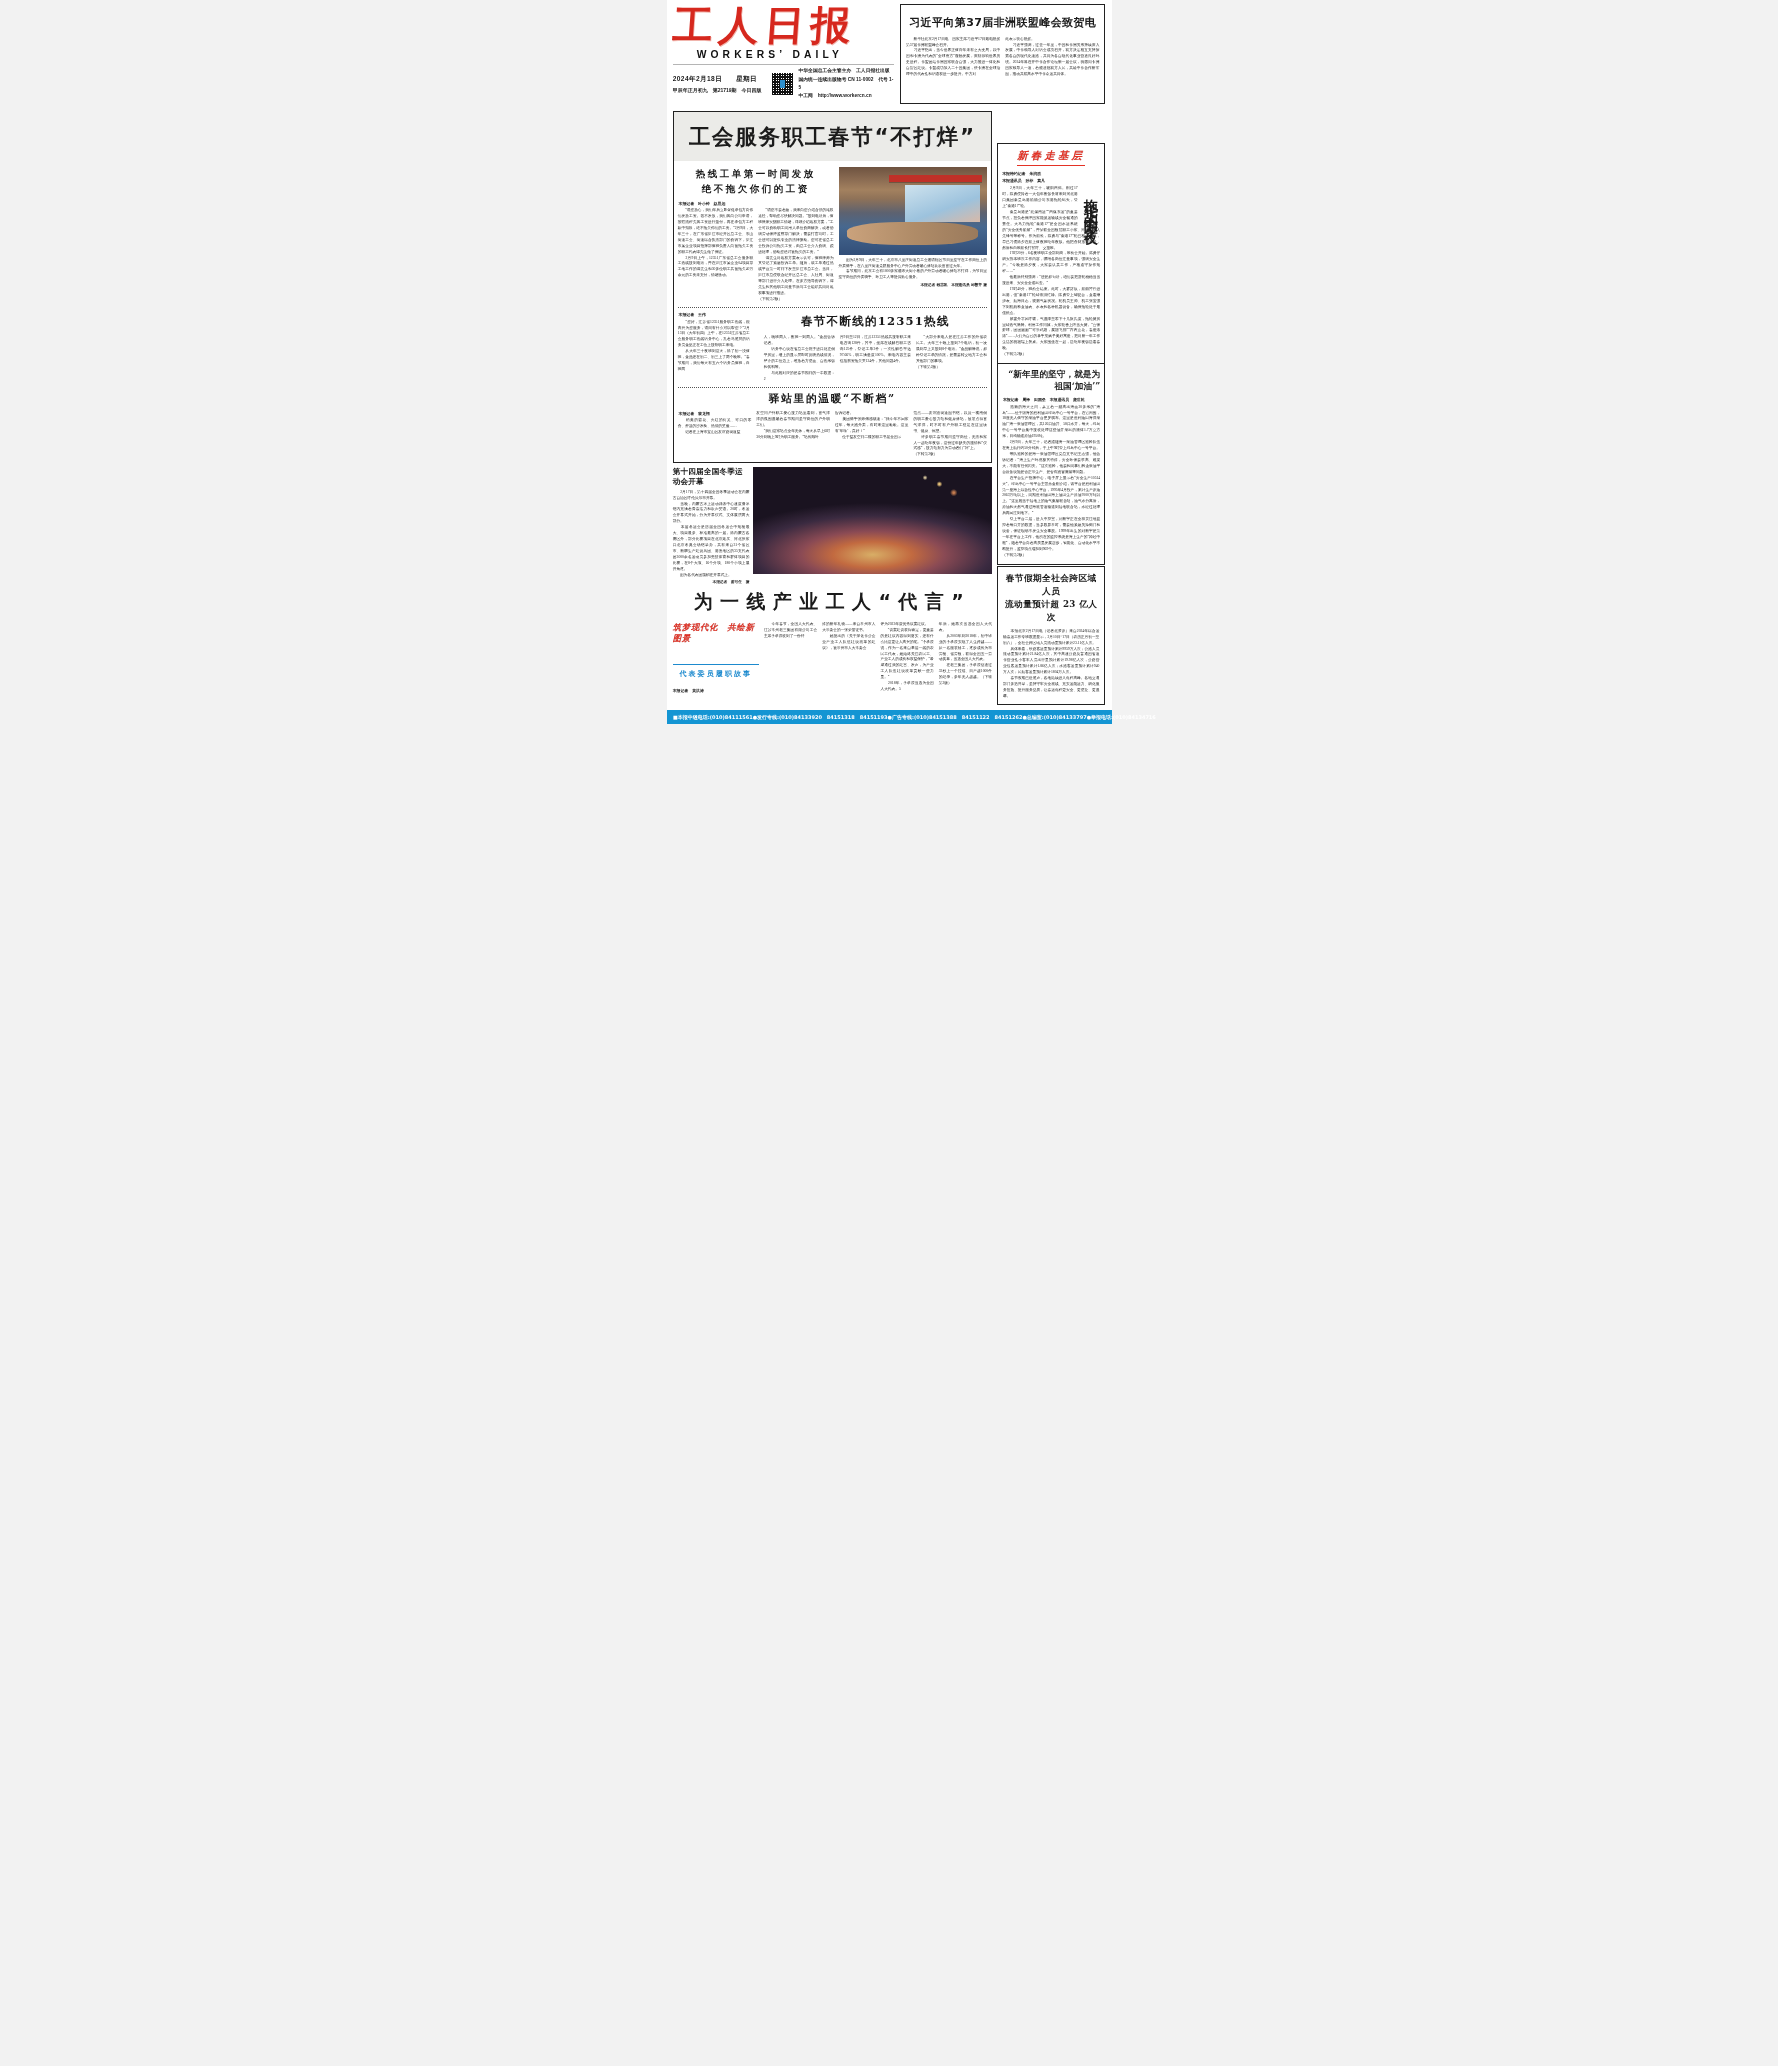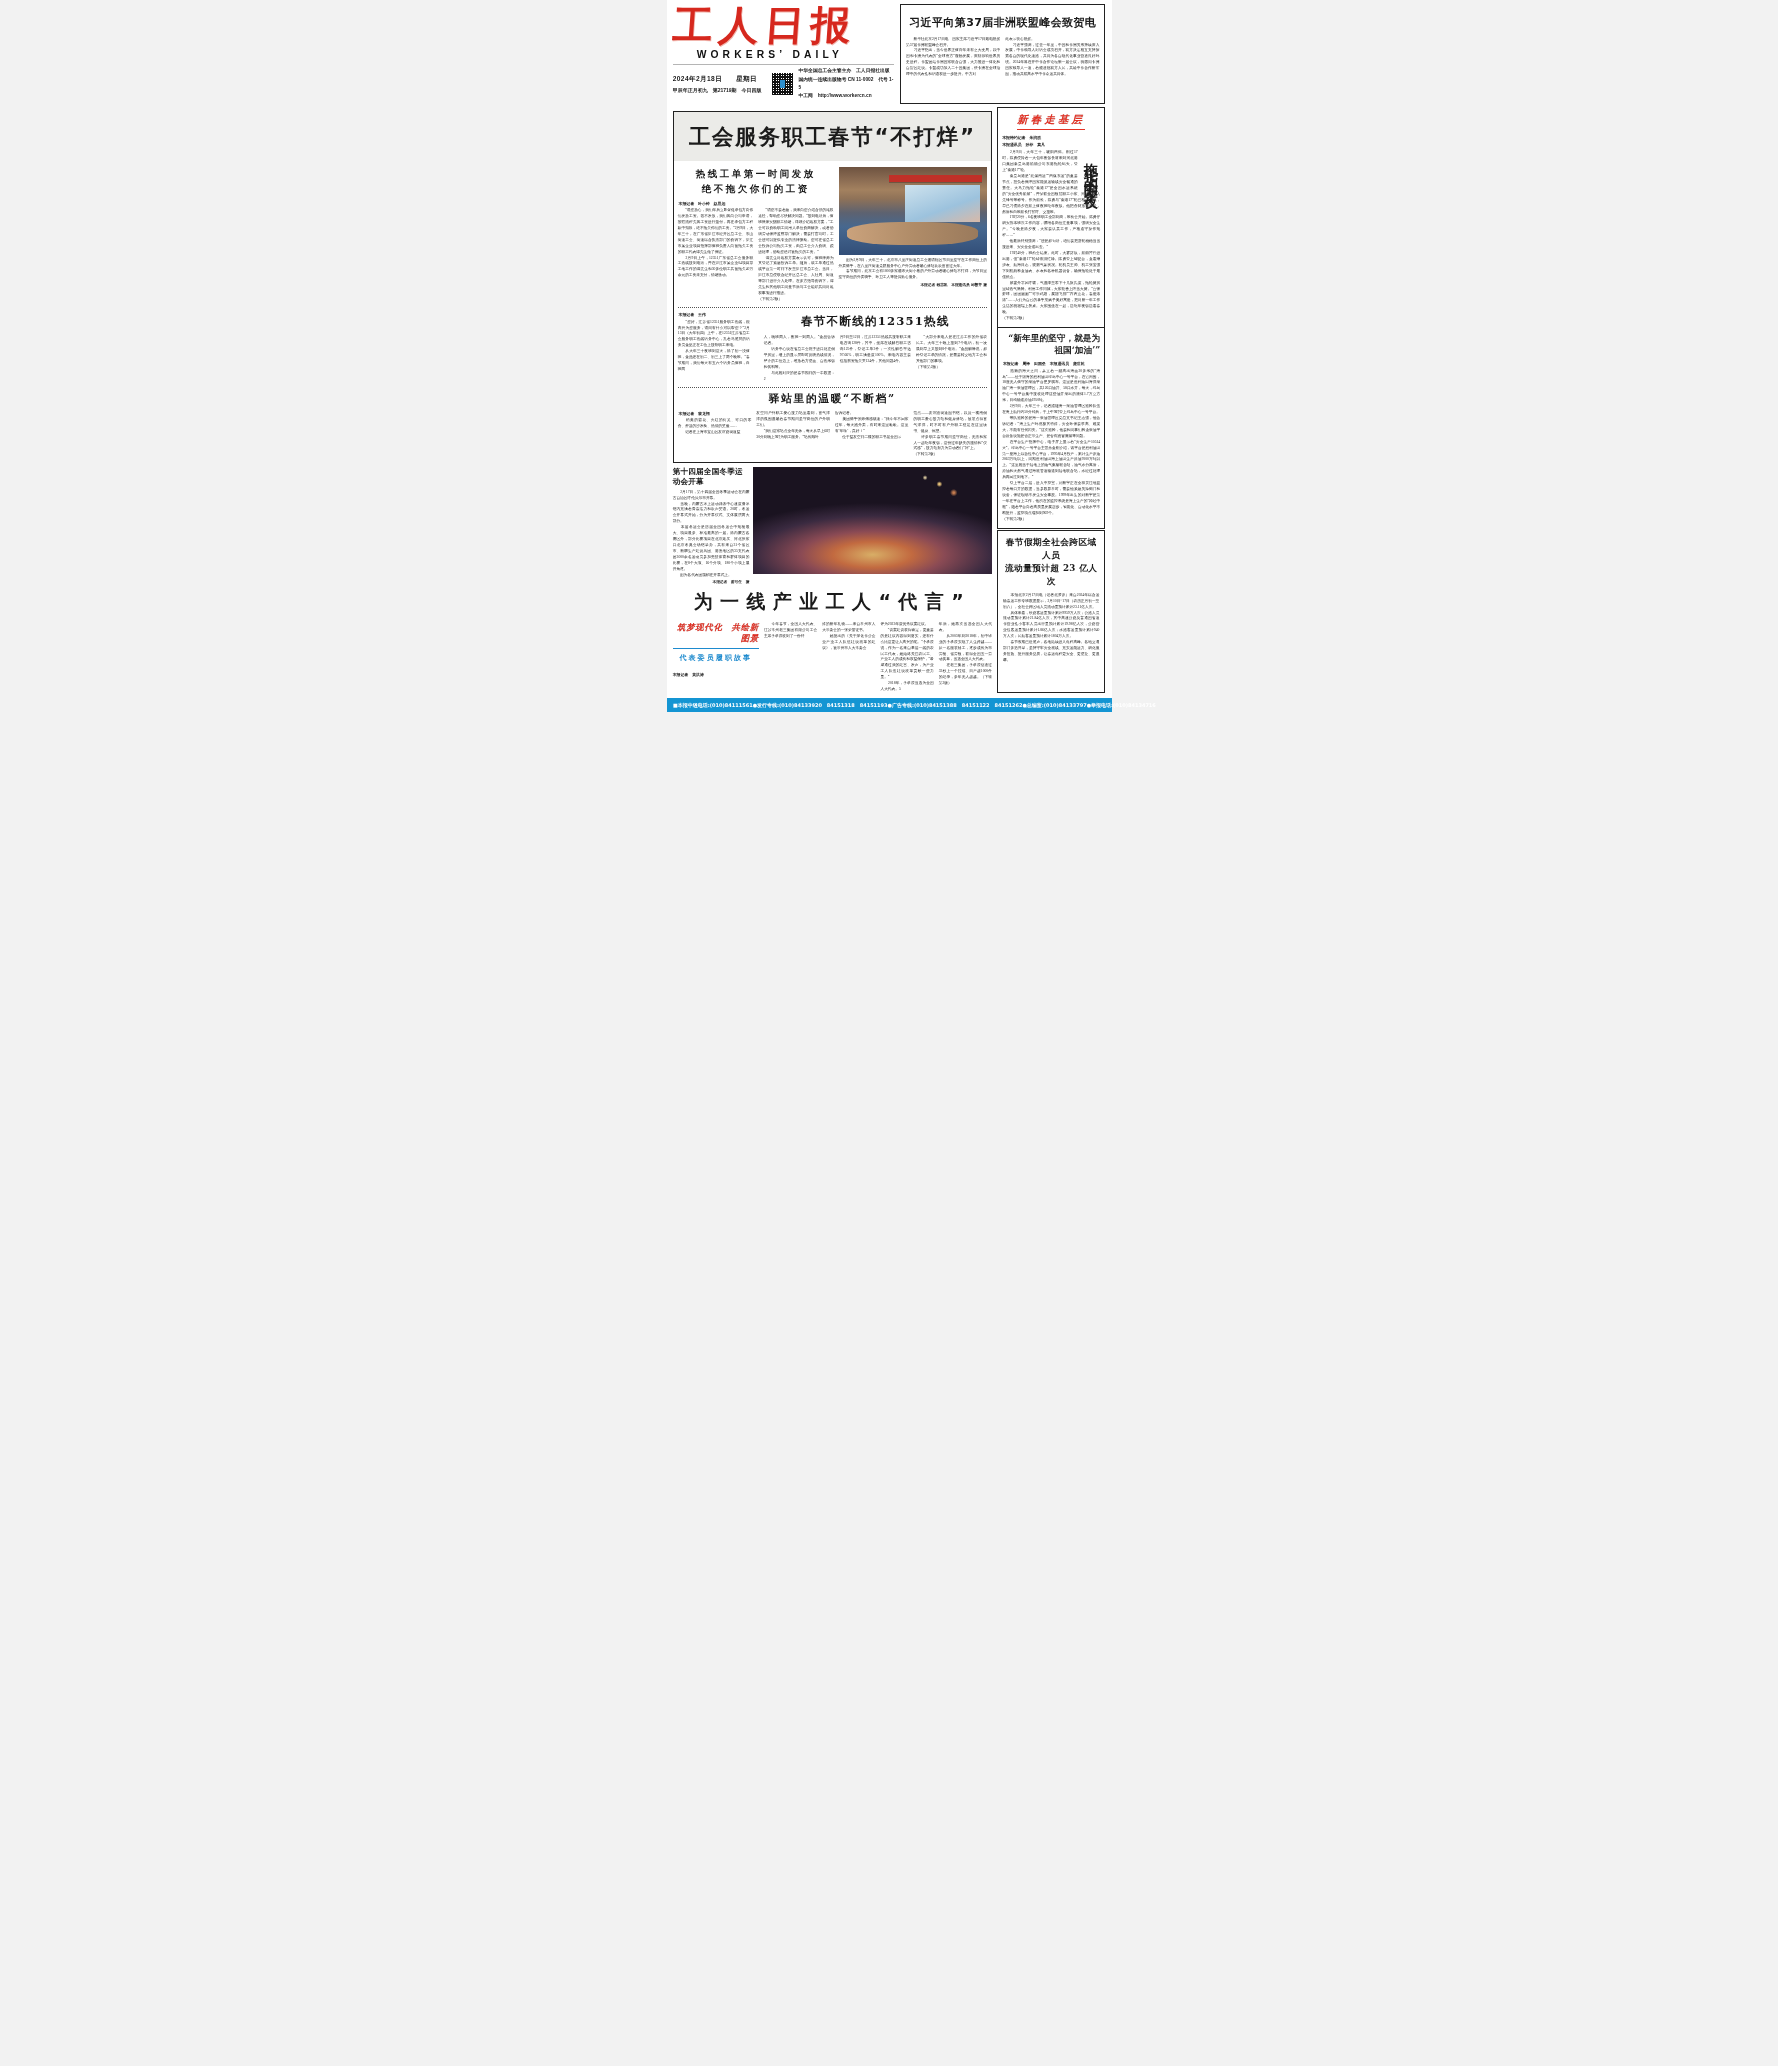--- a/index.html
+++ b/index.html
@@ -57,21 +57,21 @@
   .story2 { display:flex; gap:14px; }
   .s2-main { flex:3.1; }
   .s2-head { font-family:"DejaVu Serif", serif; font-weight:900; font-size:11.6px; letter-spacing:1.2px;
              text-align:center; margin:1.7px 0 6.6px 0; }
   .s3-head { font-family:"DejaVu Serif", serif; font-weight:900; font-size:10.7px; letter-spacing:1.7px;
              text-align:center; margin:0.8px 0 5px 0; }
   
   .content-row { display:flex; gap:5px; }
   .left-col { flex:2.95; min-width:0; }
   .right-col { flex:1; min-width:0; display:flex; flex-direction:column; }
-  .rail-box { border:0.6px solid #222; padding:4.1px 4.1px 5px 4.1px; }
+  .rail-box { border:0.6px solid #222; padding:4.1px 4.1px 5px 4.1px;margin-top:36px; }
   .rail-banner { font-family:"DejaVu Serif", serif; font-weight:900; font-style:italic; font-size:10.3px;
                  letter-spacing:3.3px; color:#e43225; text-align:center; width:fit-content; margin:0.8px auto 0 auto;
                  padding-bottom:2.1px; border-bottom:1.4px solid #e43225; text-shadow:0.4px 0.4px 0 #ccc; }
   .rail-byline { font-family:"DejaVu Serif", serif; font-weight:700; font-size:3.9px; margin-top:1.7px; }
   .rail-bylines { margin:5px 0 3.3px 0; }
   .vert-head { float:right; writing-mode:vertical-rl; font-family:"DejaVu Sans", sans-serif; font-weight:900;
                font-size:14px; line-height:1.2; letter-spacing:5px; margin:1.7px 0.8px 3.3px 5px; color:#1b1b1b; }
   .rail-rule { border-top:0.6px solid #222; margin:5px -4.1px; }
   .ny-head { font-family:"DejaVu Serif", serif; font-weight:900; font-size:8.7px; letter-spacing:0px;
              text-align:right; margin:0.8px 0 4.1px 0; }
@@ -87,21 +87,21 @@
              radial-gradient(circle at 72% 10%, rgba(250,230,180,.8) 0 0.6px, rgba(250,230,180,0) 2.5px),
              radial-gradient(ellipse 75% 55% at 50% 82%, #d8ae66 0%, #c26a40 22%, #8a4a54 40%, #3a2a40 66%, #1a1320 88%),
              linear-gradient(#151015,#151015); }
   
   .bottom-package { margin-top:5px; }
   .bp-h1 { font-family:"DejaVu Sans", sans-serif; font-weight:900; font-size:19px; letter-spacing:7.4px;
            text-align:center; margin:4.1px 0 6.6px 0; white-space:nowrap; }
   .bp-row { display:flex; gap:5px; }
   .bp-left { width:27%; flex:0 0 27%; }
   .slogan-red { font-family:"DejaVu Serif", serif; font-weight:900; font-style:italic; font-size:8.3px;
-                color:#e03024; letter-spacing:0.8px; text-align:right; padding-bottom:4px;
+                color:#e03024; letter-spacing:0.8px; text-align:left; padding-bottom:20px;
                 border-bottom:1.2px solid #1d8ace; text-shadow:0.4px 0.4px 0 #ccc; }
   .slogan-blue { font-family:"DejaVu Sans", sans-serif; font-weight:900; font-size:7px; color:#1d8ace;
                  letter-spacing:2.1px; text-align:center; margin-top:4.1px; }
   .bp-byline { font-family:"DejaVu Serif", serif; font-weight:700; font-size:3.9px; margin-top:9px; }
   
   .jiari-box { border:0.6px solid #222; padding:5px 5px 4.1px 5px; margin-top:1px; flex:1; }
   .jiari-head { font-family:"DejaVu Serif", serif; font-weight:900; font-size:8.7px; line-height:1.5;
                 text-align:center; letter-spacing:0.4px; margin-bottom:5px; }
   
   .footer { margin:5px -6.2px 0 -6.2px; background:#1495d3; color:#fff; height:14px;

